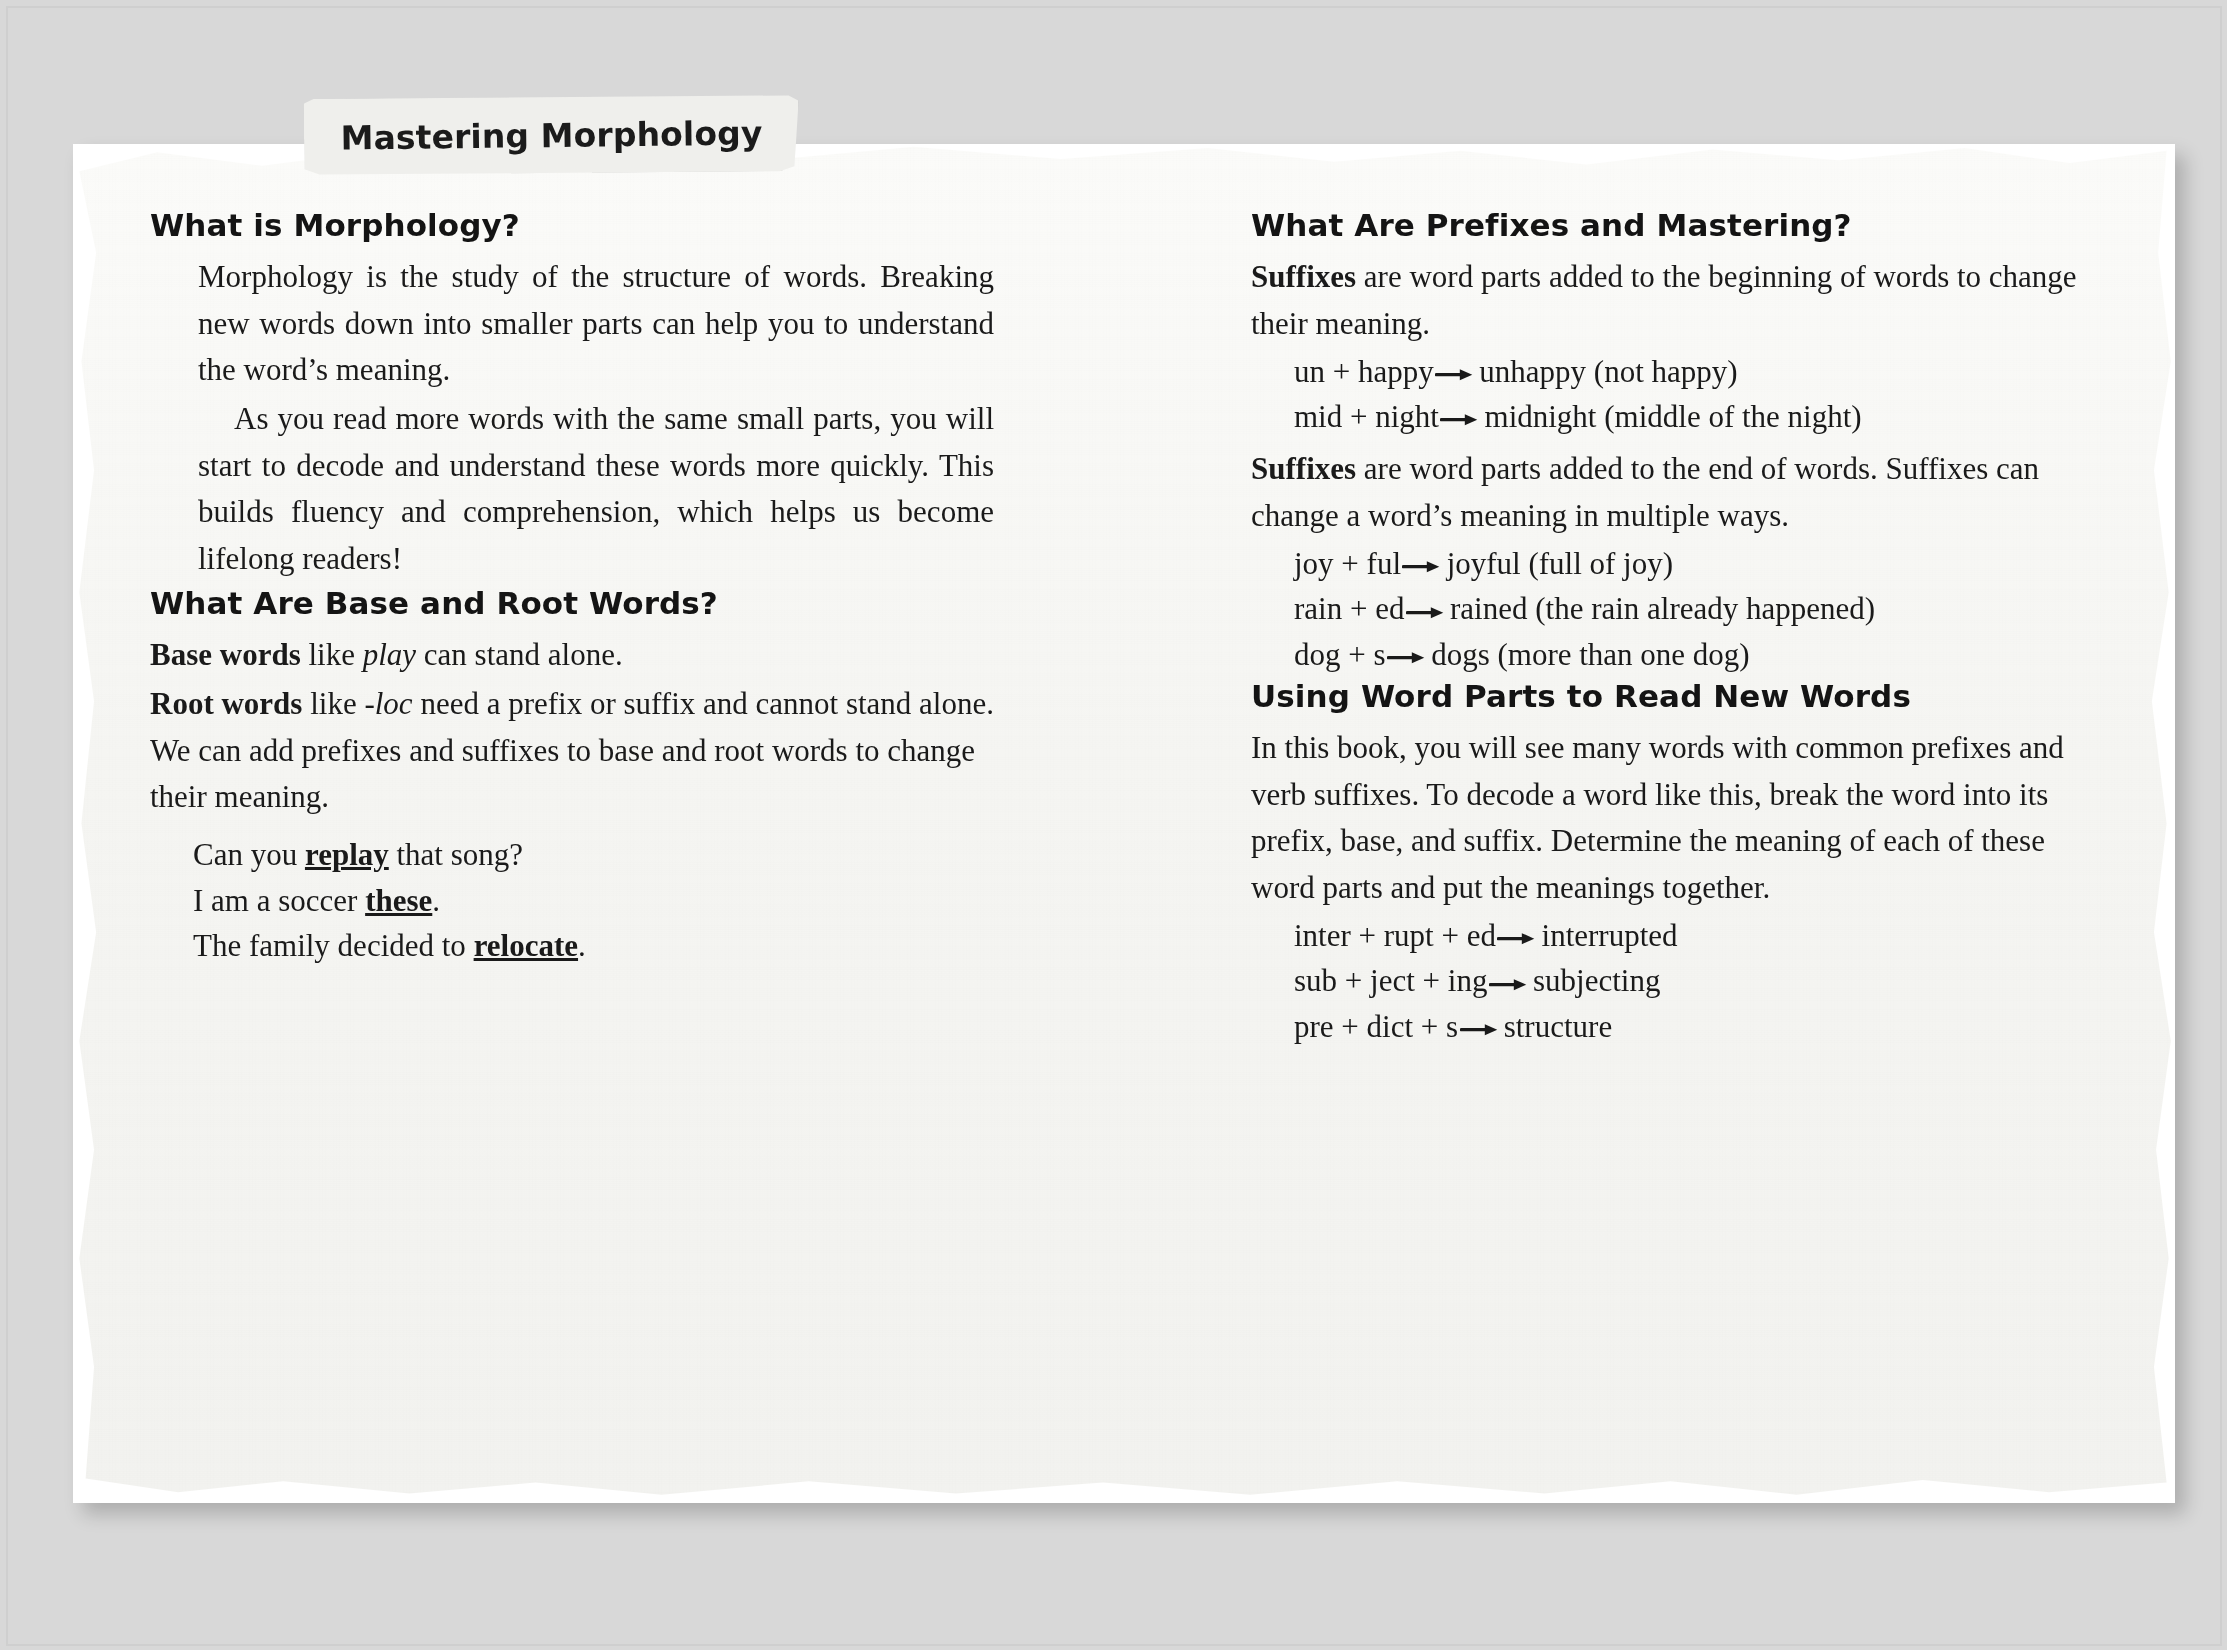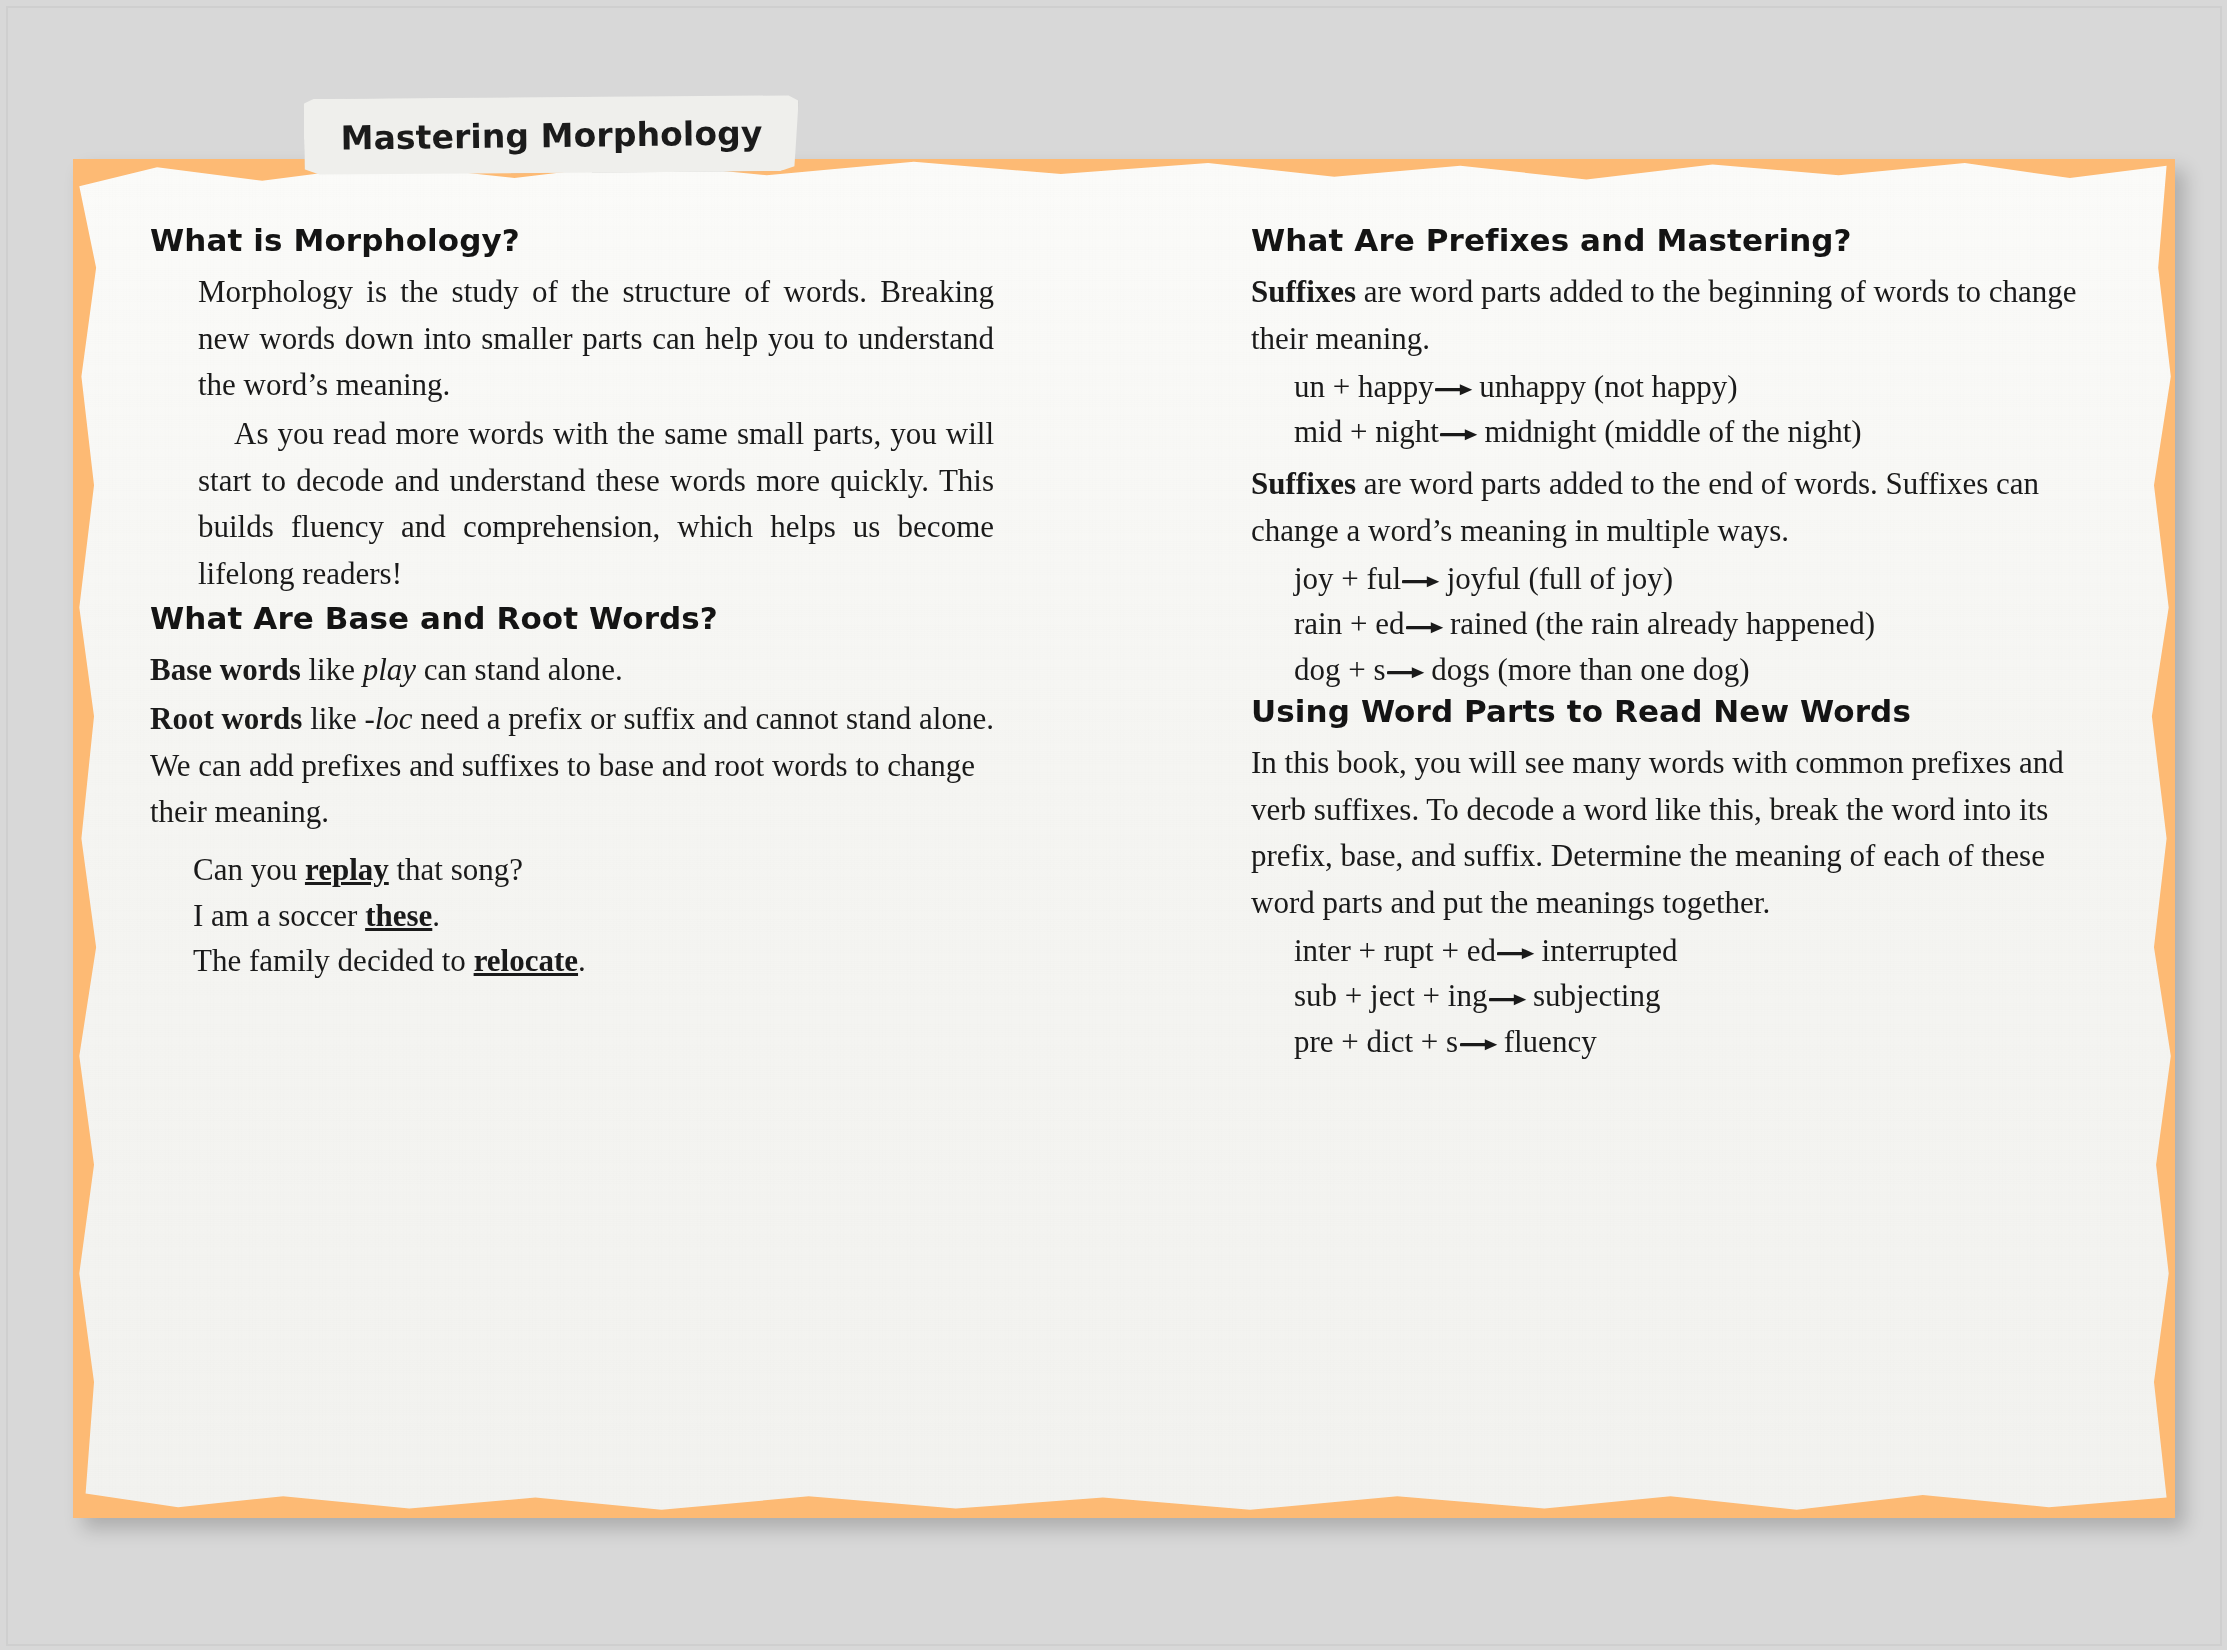--- a/index.html
+++ b/index.html
@@ -30,24 +30,24 @@
     height: 1640px;
     border: 2.1px solid #cfcfcf;
     box-sizing: border-box;
     pointer-events: none;
   }
 
   
   .paper {
     position: absolute;
     left: 73px;
-    top: 159px;
+    top: 144px;
     width: 2102px;
     height: 1359px;
-    background: #fdba74;
+    background: #ffffff;
     box-shadow: 9.8px 11px 18px rgba(0,0,0,0.20);
   }
   
   .paper-clip {
     position: absolute;
     inset: 0;
     background: linear-gradient(180deg,#fbfbf9 0%,#f5f5f2 45%,#f2f2ef 100%);
     clip-path: polygon(
       0.3% 2.0%, 4% 0.6%, 9% 1.6%, 15% 0.4%, 21% 1.4%, 27% 0.3%,
       33% 1.2%, 40% 0.2%, 47% 1.1%, 54% 0.3%, 60% 1.3%, 66% 0.5%,
@@ -262,21 +262,21 @@
           <p class="ex">
             <span>sub + ject + ing</span><span class="arrow"><svg width="40" height="15.3" viewBox="0 0 58 22">
                   <path d="M2 11 L40 11" stroke="#1a1a1a" stroke-width="5" stroke-linecap="round" fill="none"></path>
                   <path d="M36 3 L54 11 L36 19 Z" fill="#1a1a1a"></path>
                 </svg></span><span>subjecting</span>
           </p>
           <p class="ex">
             <span>pre + dict + s</span><span class="arrow"><svg width="40" height="15.3" viewBox="0 0 58 22">
                   <path d="M2 11 L40 11" stroke="#1a1a1a" stroke-width="5" stroke-linecap="round" fill="none"></path>
                   <path d="M36 3 L54 11 L36 19 Z" fill="#1a1a1a"></path>
-                </svg></span><span>fluency</span>
+                </svg></span><span>structure</span>
           </p>
         </div>
 
       </div>
     </div>
   </div>
 
   <div class="title-tab">
     <span class="title-text">Mastering Morphology</span>
   </div>

